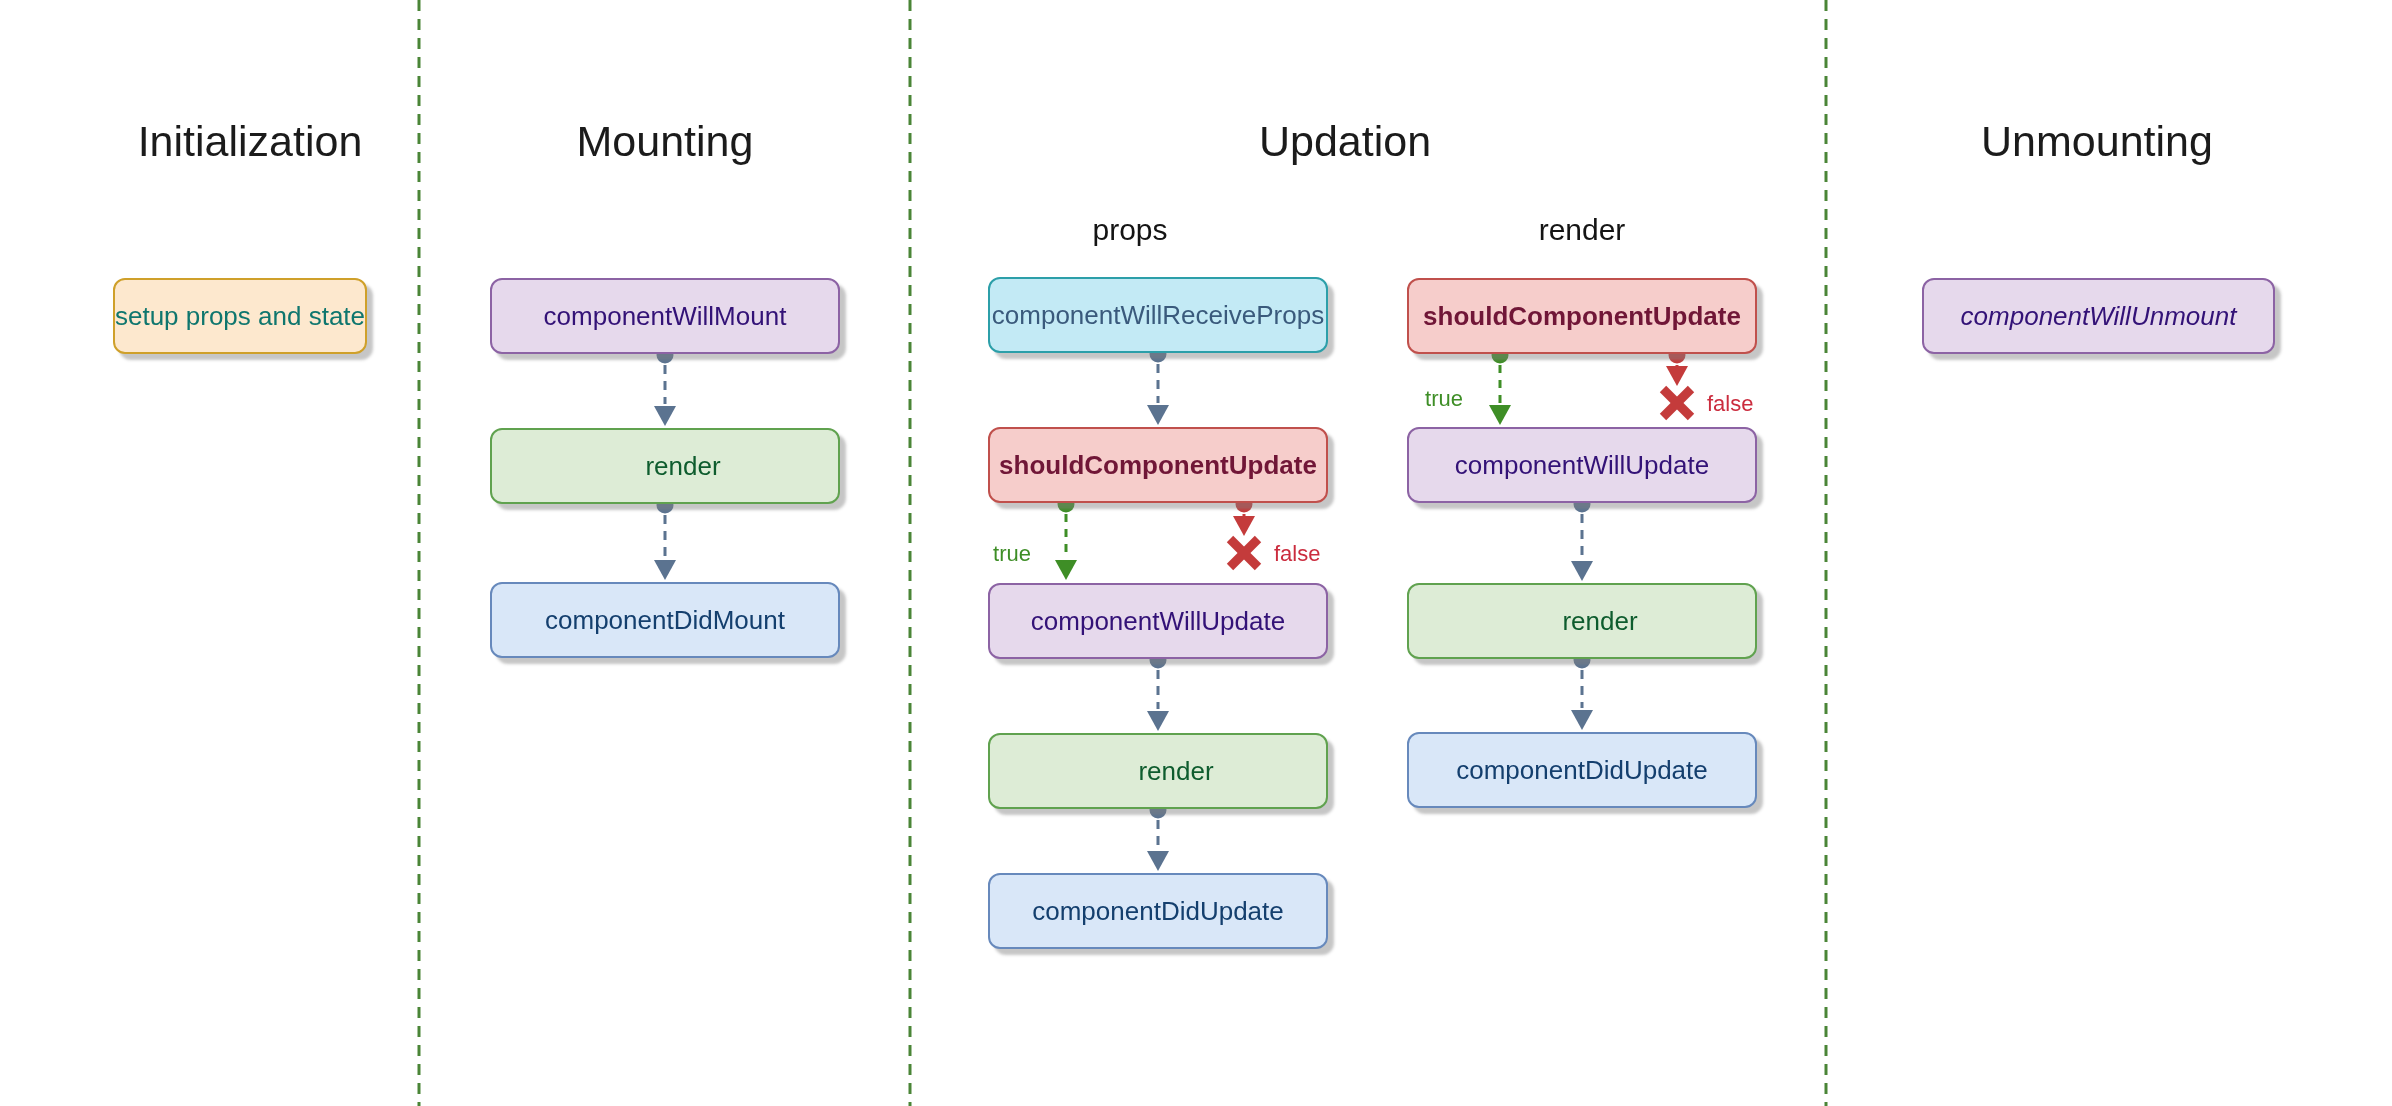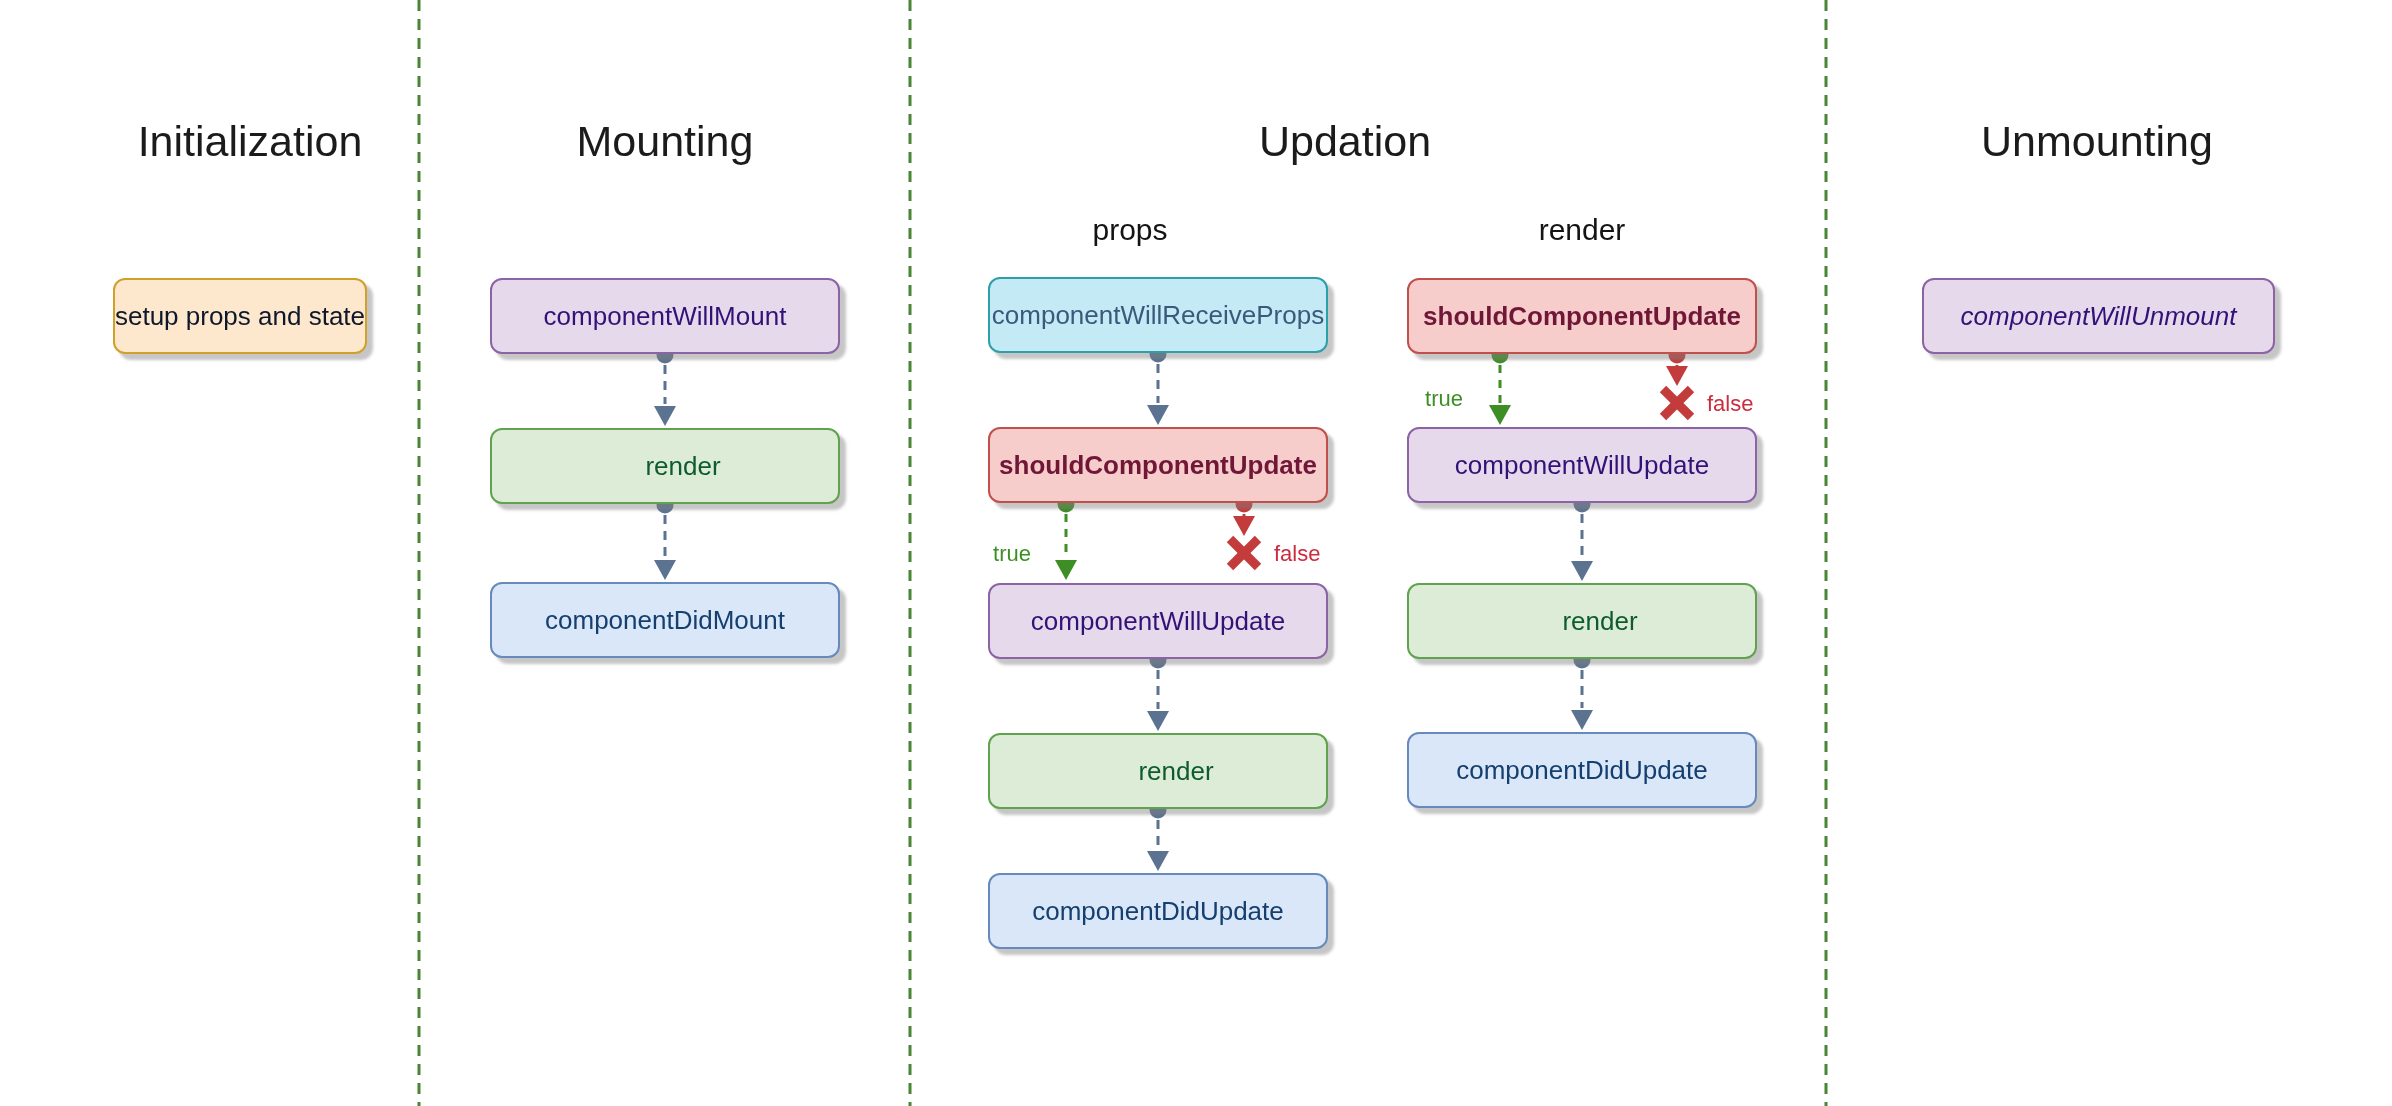--- a/index.html
+++ b/index.html
@@ -23,21 +23,21 @@
   }
   .node{
     position:absolute;
     border-radius:12px;
     border:2.5px solid;
     display:flex;align-items:center;justify-content:center;
     font-size:26px;font-weight:500;white-space:nowrap;
     box-shadow:6px 6px 3px rgba(128,128,128,0.45);
     box-sizing:border-box;
   }
-  .orange{background:#fde8ce;border-color:#cfa02a;color:#0f172a;}
+  .orange{background:#fde8ce;border-color:#cfa02a;color:#0f766e;}
   .purple{background:#e6d9ec;border-color:#8c63a4;color:#331277;}
   .green {background:#ddecd6;border-color:#60a24f;color:#0e5c2e;padding-left:36px;}
   .blue  {background:#d9e7f8;border-color:#6789bc;color:#143f6e;}
   .cyan  {background:#c3eaf5;border-color:#2c9fa9;color:#3a5a7c;}
   .red   {background:#f6cdcb;border-color:#c0504c;color:#701637;font-weight:bold;}
   .branch-label{
     position:absolute;
     font-size:22px;font-weight:500;line-height:32px;
     white-space:nowrap;
   }

